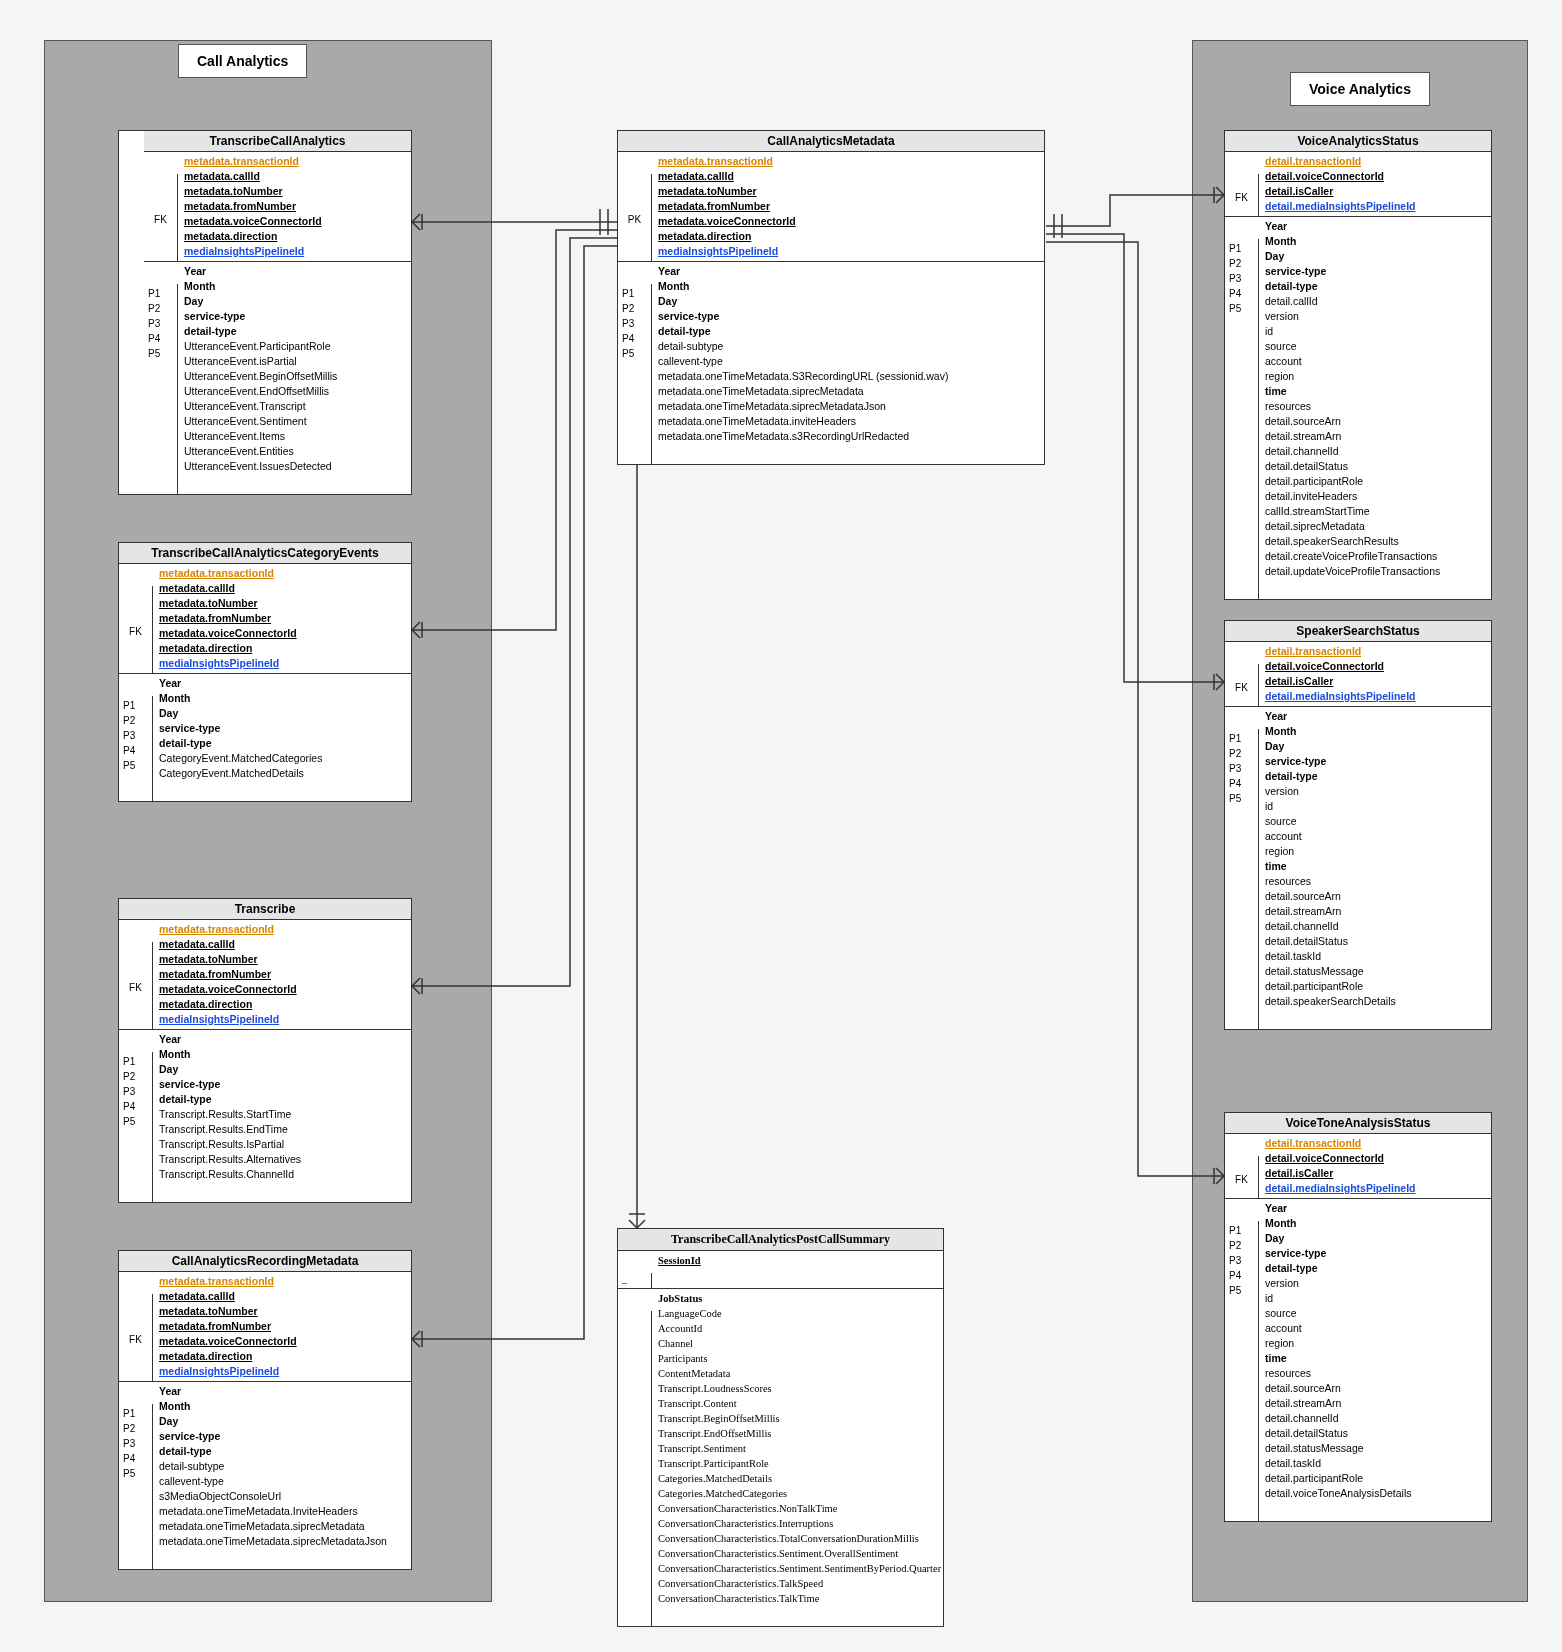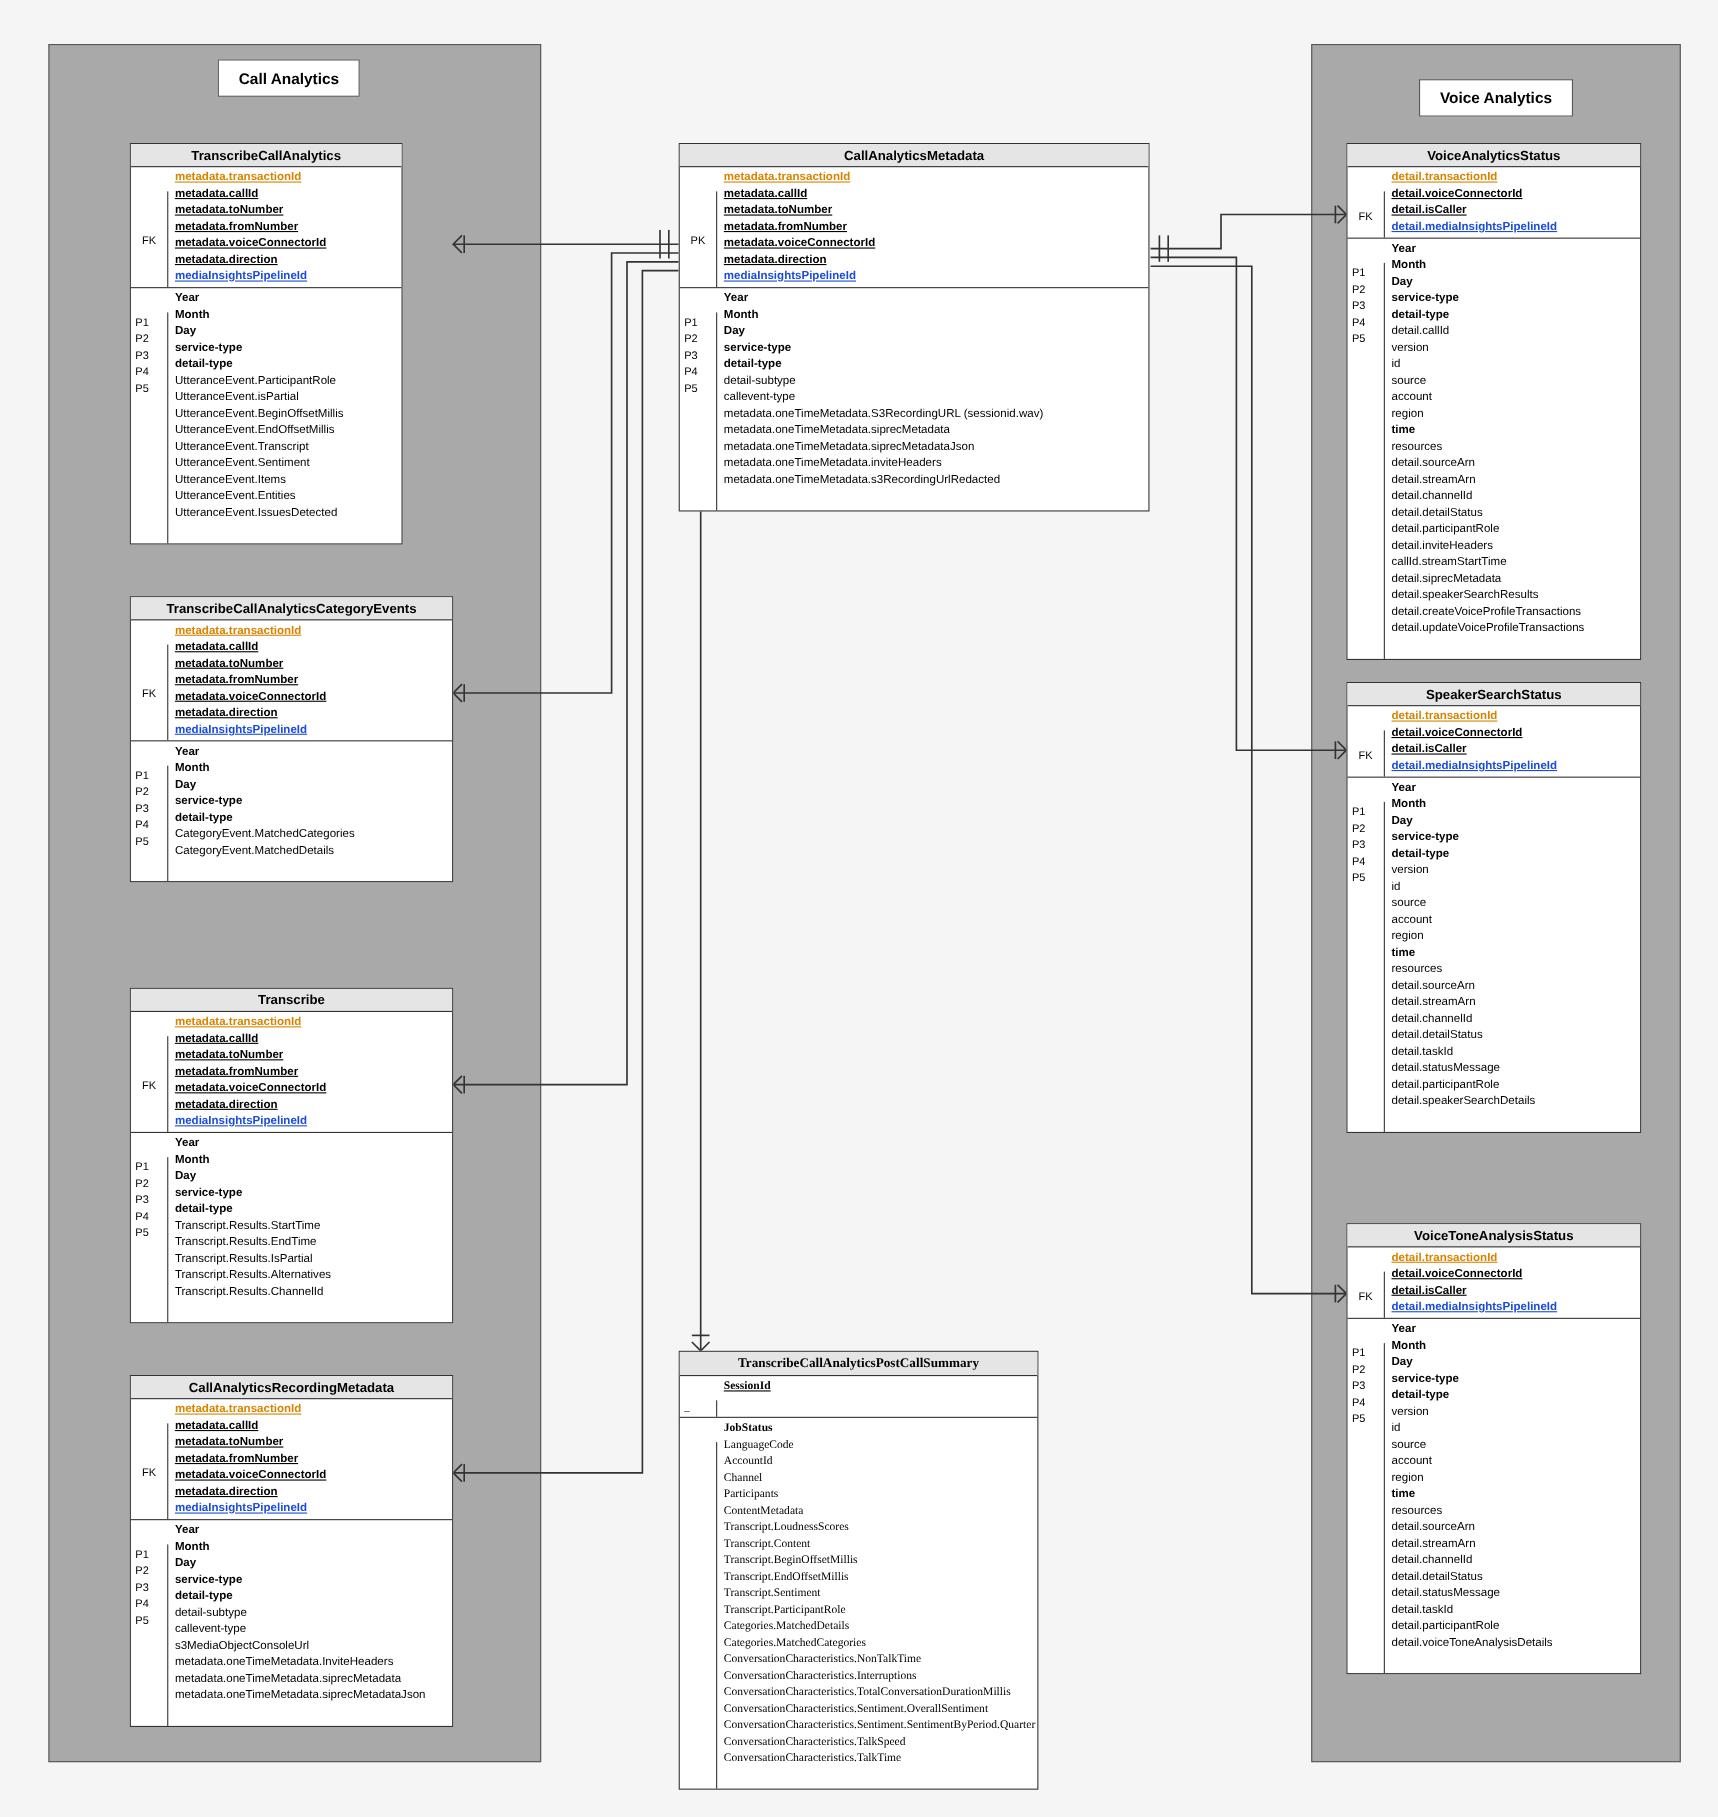--- a/index.html
+++ b/index.html
@@ -102,21 +102,21 @@
     fill: none;
   }
   .crowfoot { stroke: #333; stroke-width: 1.5; fill:none; }
 </style>
 </head>
 <body>
 
 <div id="canvas">
 
   <div class="group-box" style="left:44px; top:40px; width:448px; height:1562px;"></div>
-  <div class="group-title" style="left:178px; top:54px;margin-left:20px;">Call Analytics</div>
+  <div class="group-title" style="left:178px; top:44px;">Call Analytics</div>
 
   <div class="group-box" style="left:1192px; top:40px; width:336px; height:1562px;"></div>
   <div class="group-title" style="left:1290px; top:72px;">Voice Analytics</div>
 
   <svg class="svg-layer">
 
     <polyline points="617,222 542,222 542,222 412,222"></polyline>
     <polyline class="crowfoot" points="420,214 412,222 420,230"></polyline>
     <line x1="422" y1="214" x2="422" y2="230"></line>
 
@@ -149,21 +149,21 @@
 
     <polyline points="1046,234 1124,234 1124,682 1224,682"></polyline>
     <polyline class="crowfoot" points="1216,674 1224,682 1216,690"></polyline>
     <line x1="1214" y1="674" x2="1214" y2="690"></line>
 
     <polyline points="1046,242 1138,242 1138,1176 1224,1176"></polyline>
     <polyline class="crowfoot" points="1216,1168 1224,1176 1216,1184"></polyline>
     <line x1="1214" y1="1168" x2="1214" y2="1184"></line>
   </svg>
 
-  <div class="entity" id="ent-tca" style="left:118px; top:130px; width:248px;">
+  <div class="entity" id="ent-tca" style="left:118px; top:130px; width:294px;padding-left:25px;">
       <div class="entity-title">TranscribeCallAnalytics</div>
       <div class="row-section">
         <div class="key-col" style="justify-content: center;">
           <div class="key-cell" style="align-self: center;">FK</div>
         </div>
         <div class="fields-col">
           <div class="field fk-orange">metadata.transactionId</div>
           <div class="field fk-black">metadata.callId</div>
           <div class="field fk-black">metadata.toNumber</div>
           <div class="field fk-black">metadata.fromNumber</div>

